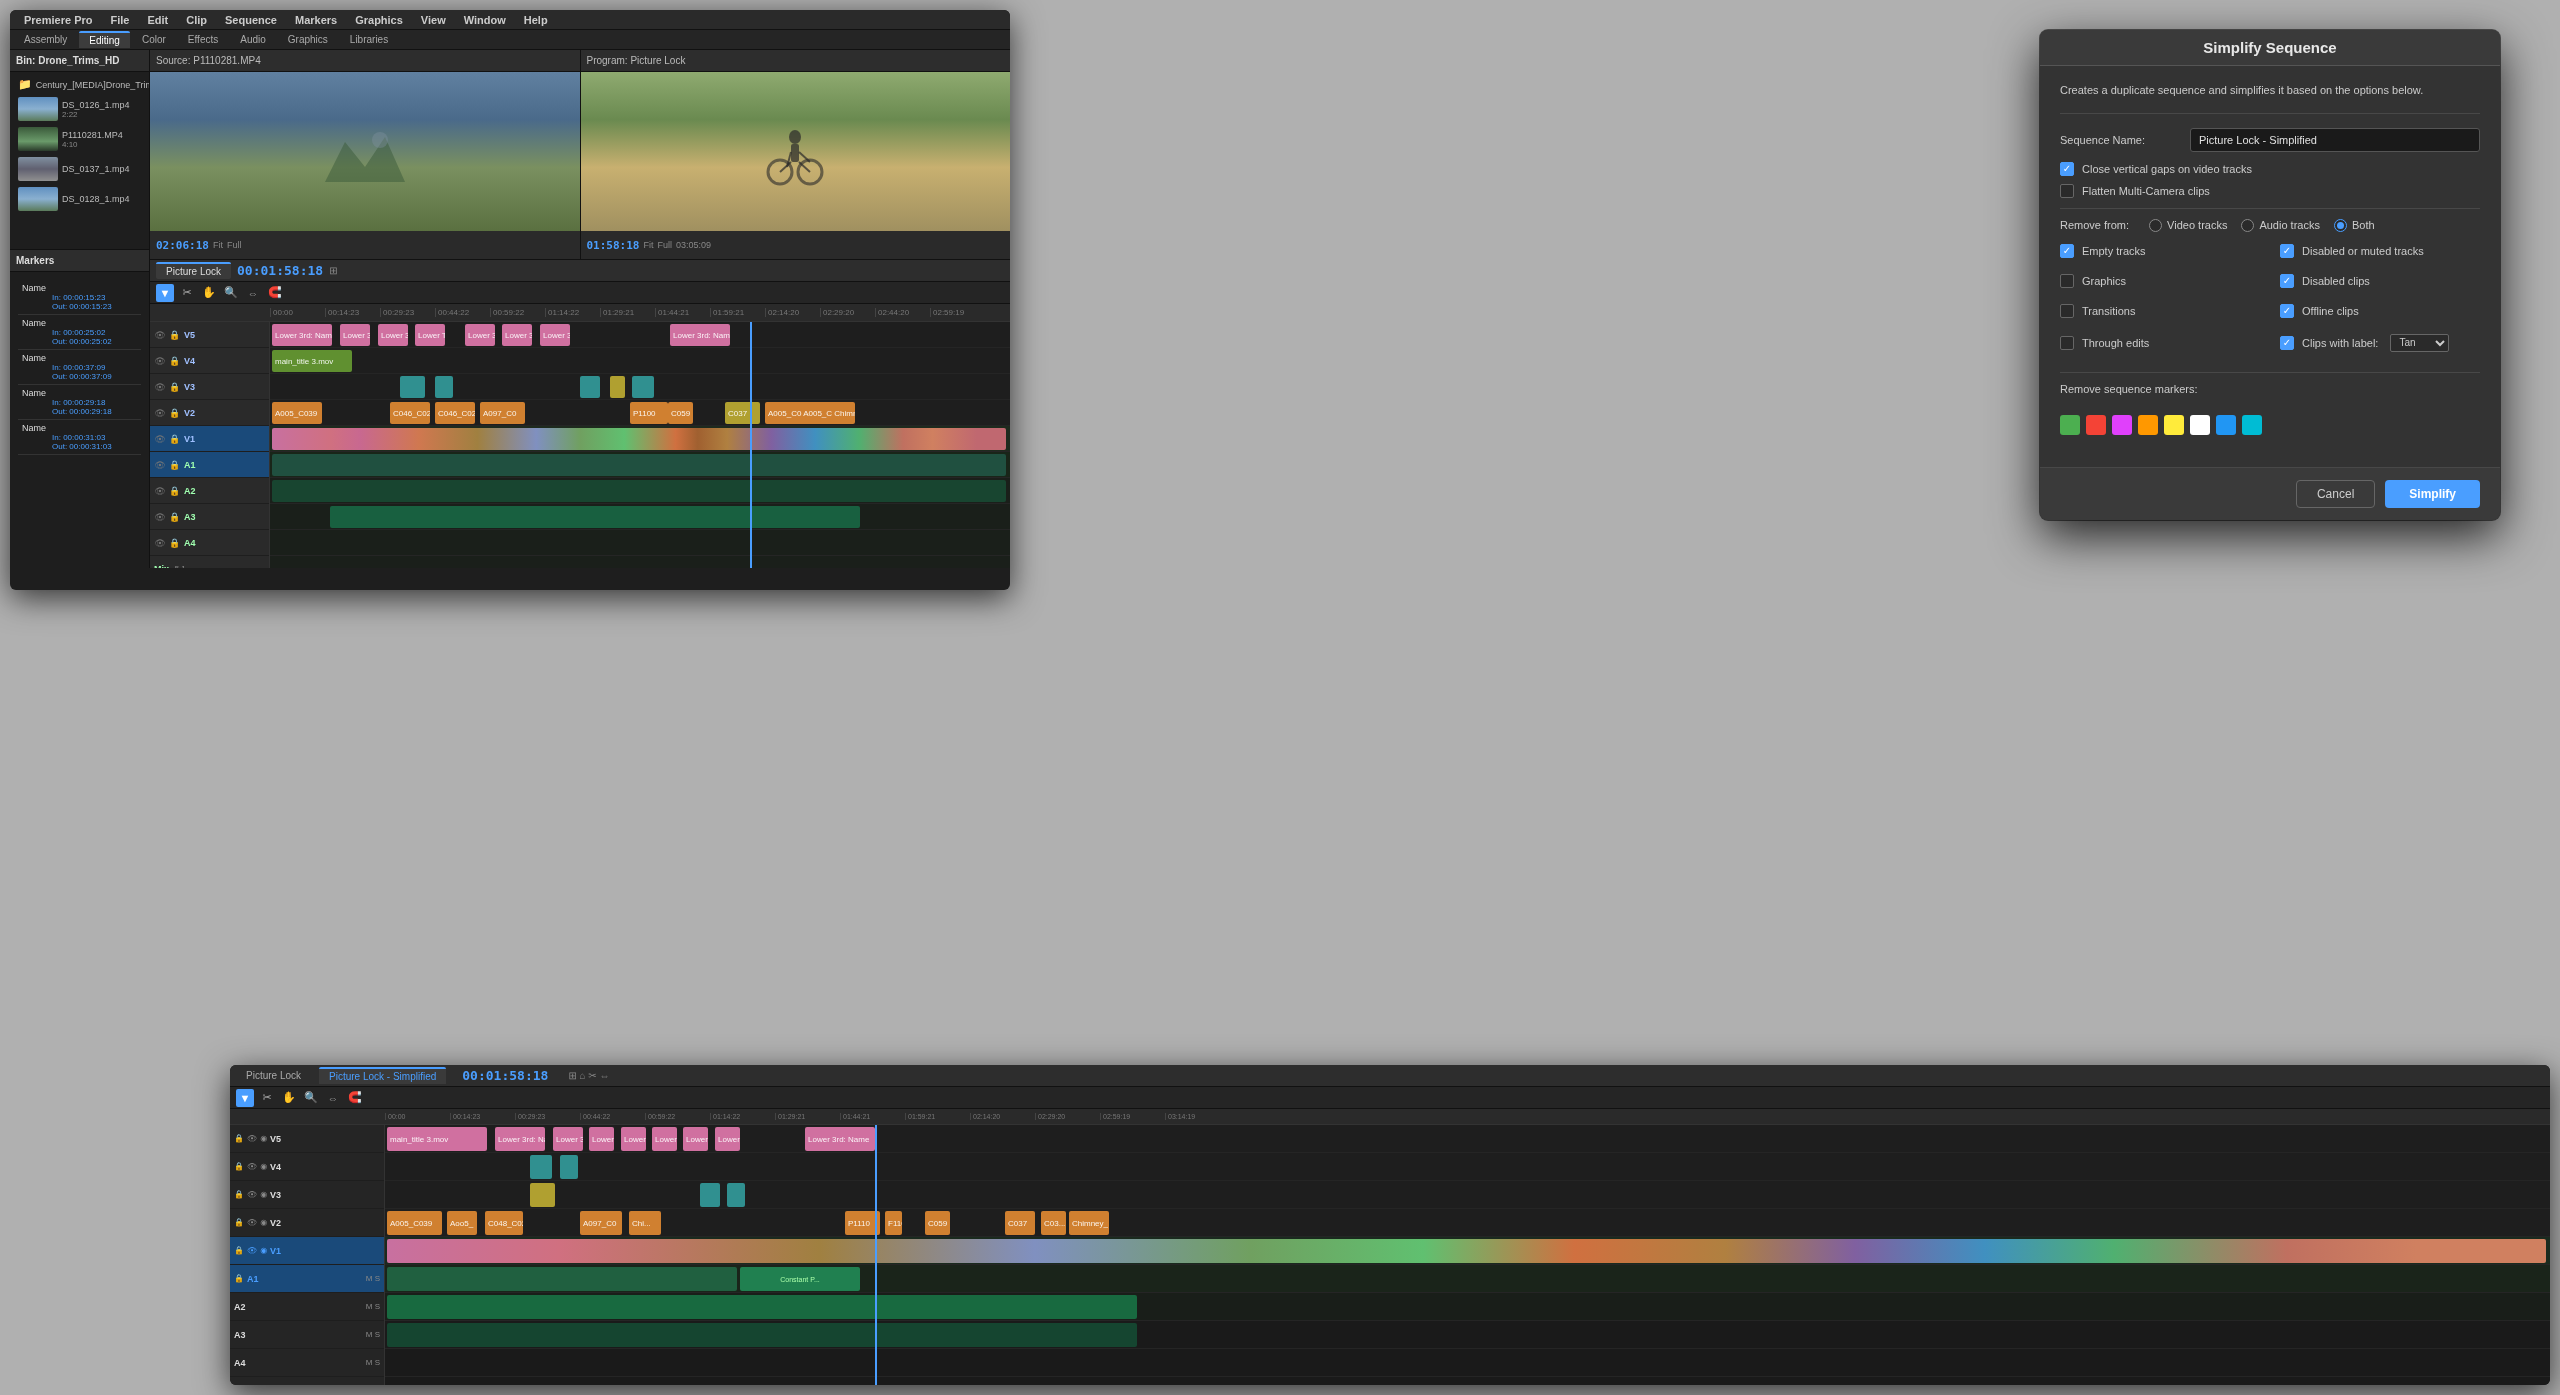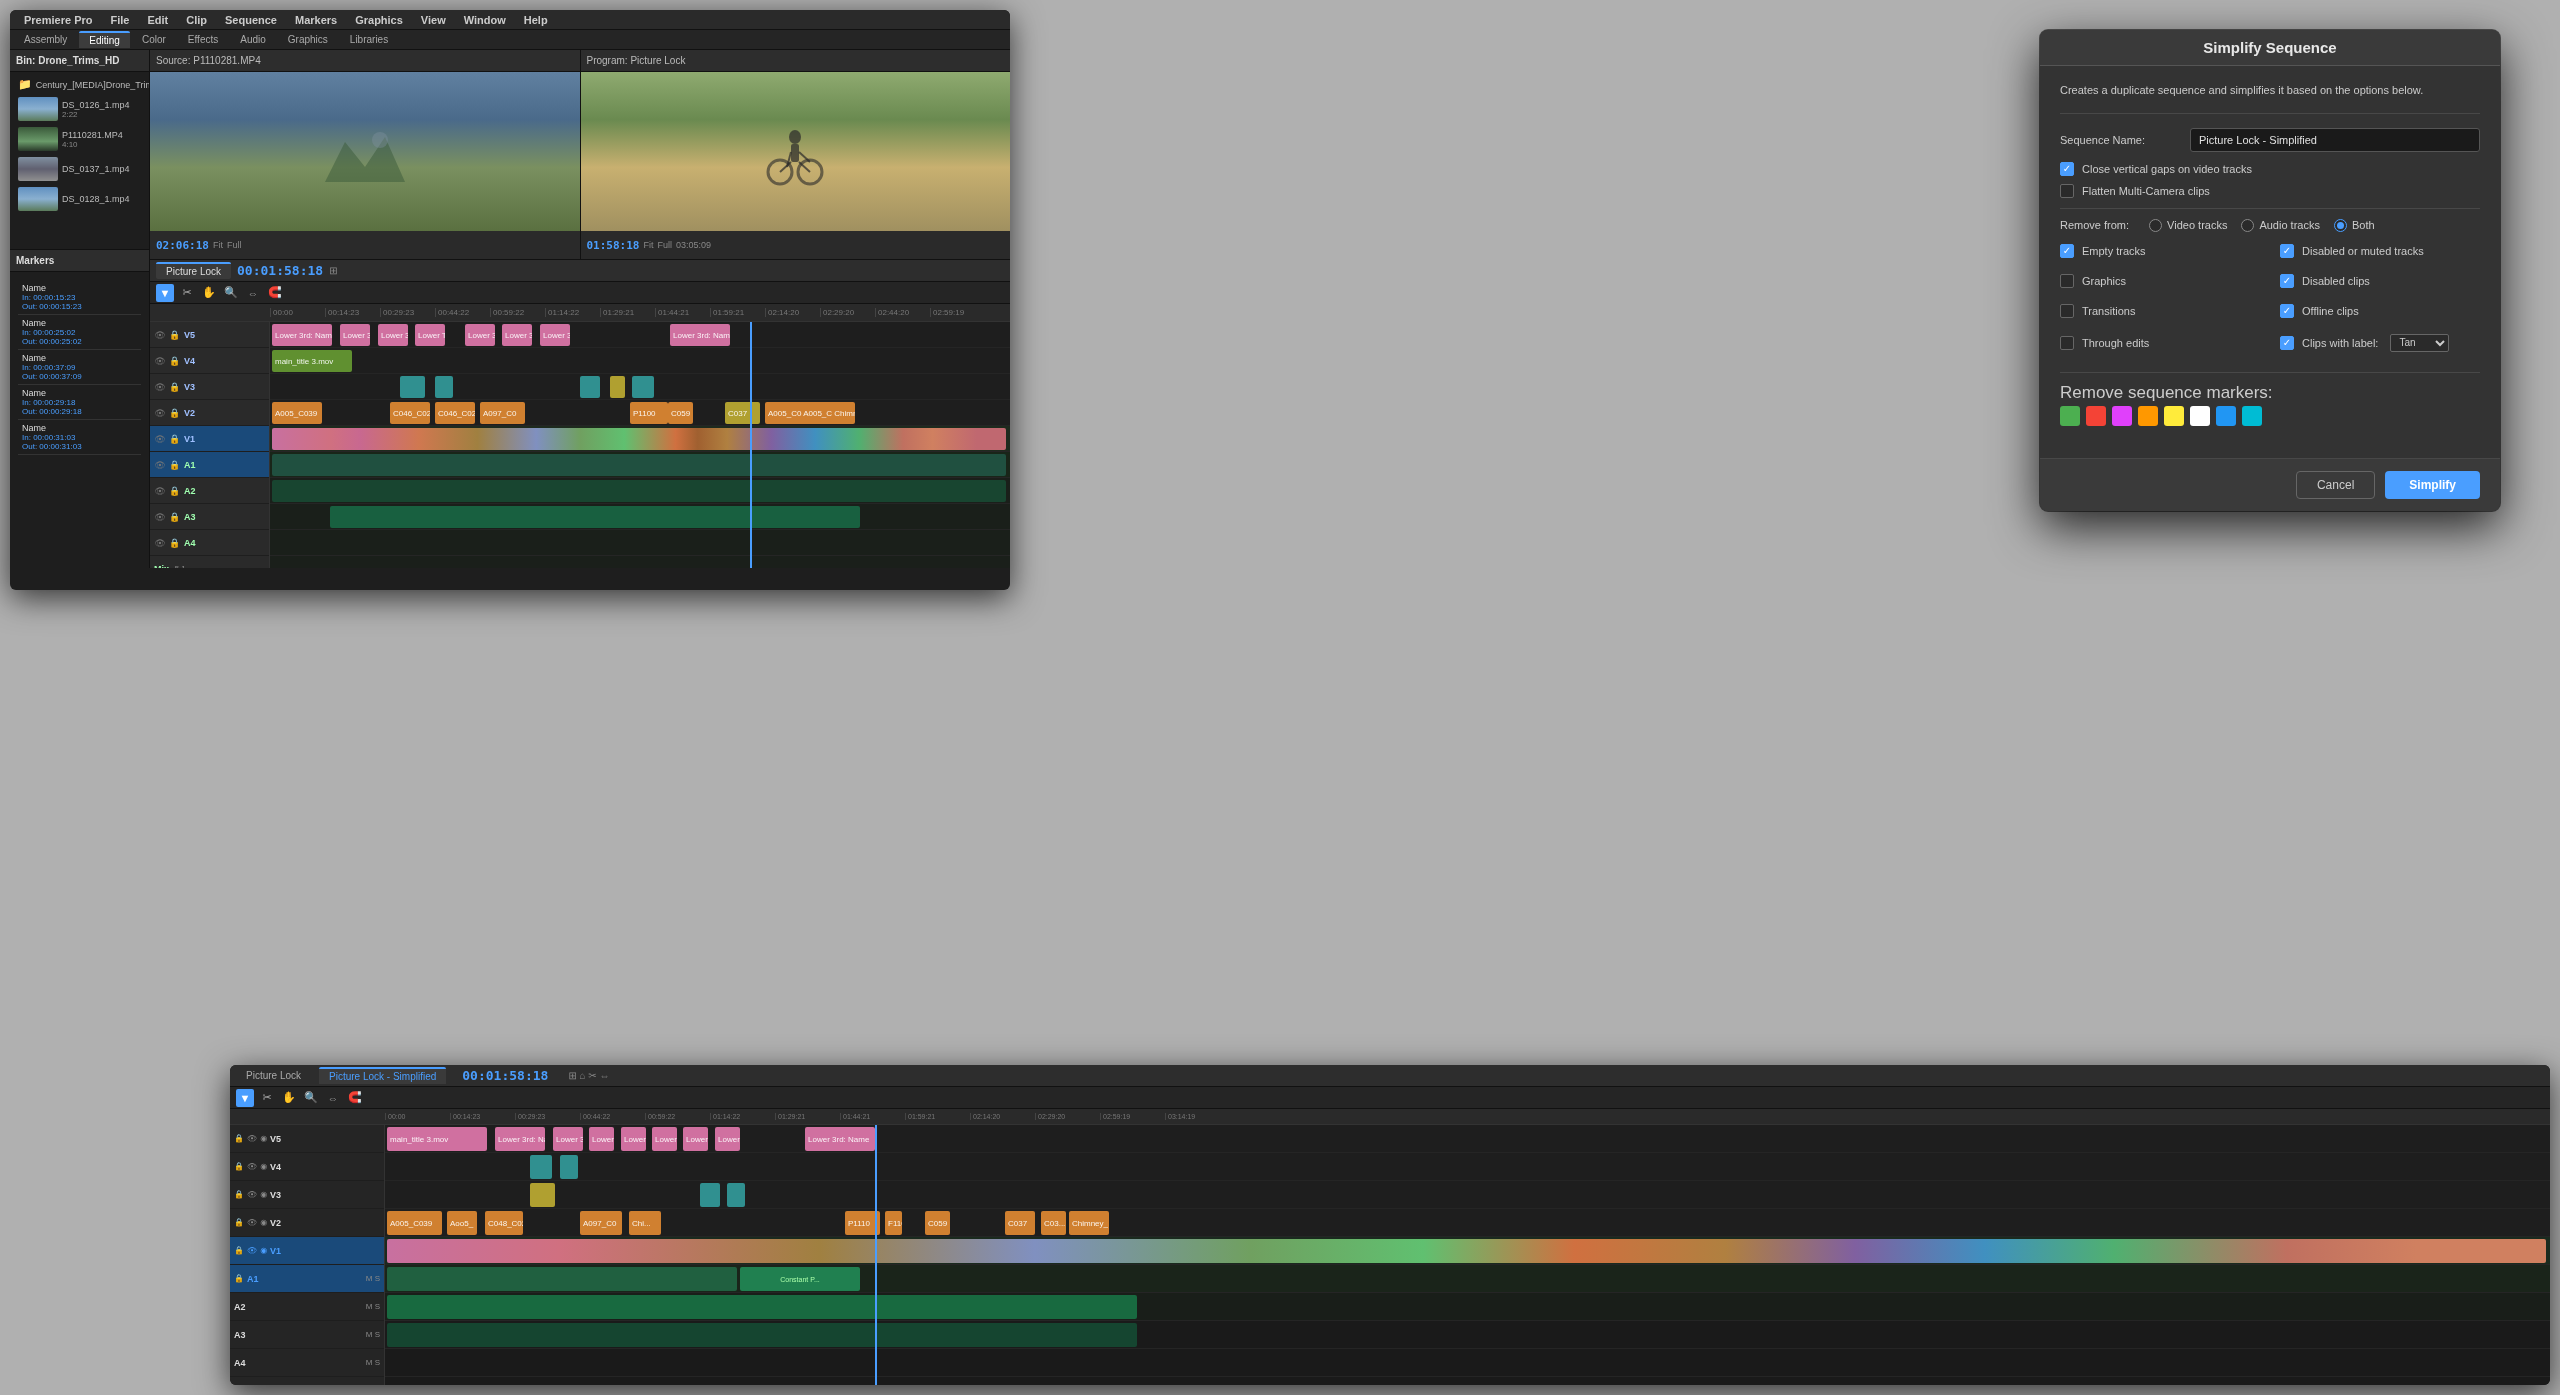--- a/index.html
+++ b/index.html
@@ -169,21 +169,21 @@
       overflow: hidden;
     }
     .marker-list { padding: 8px; }
     .marker-item {
       padding: 3px 4px;
       border-bottom: 1px solid #333;
       font-size: 9px;
       color: #bbb;
     }
     .marker-name { color: #ddd; font-size: 9px; }
-    .marker-time { color: #4a9eff; font-size: 8px; }
+    .marker-time { color: #4a9eff; font-size: 8px; margin-left: 30px; }
 
     
     .center-panels {
       flex: 1;
       display: flex;
       flex-direction: column;
     }
 
     .monitors-row {
       height: 210px;
@@ -545,23 +545,23 @@
     .radio-label { font-size: 11px; color: #ccc; }
 
     .checkboxes-grid {
       display: grid;
       grid-template-columns: 1fr 1fr;
       gap: 8px 20px;
       margin-bottom: 12px;
     }
 
     .markers-row-label {
-      font-size: 17px;
+      font-size: 11px;
       color: #ccc;
-      margin-bottom: 3px;
+      margin-bottom: 20px;
     }
     .marker-colors-row {
       display: flex;
       align-items: center;
       gap: 6px;
       margin-bottom: 16px;
     }
     .marker-color-dot {
       width: 20px;
       height: 20px;

